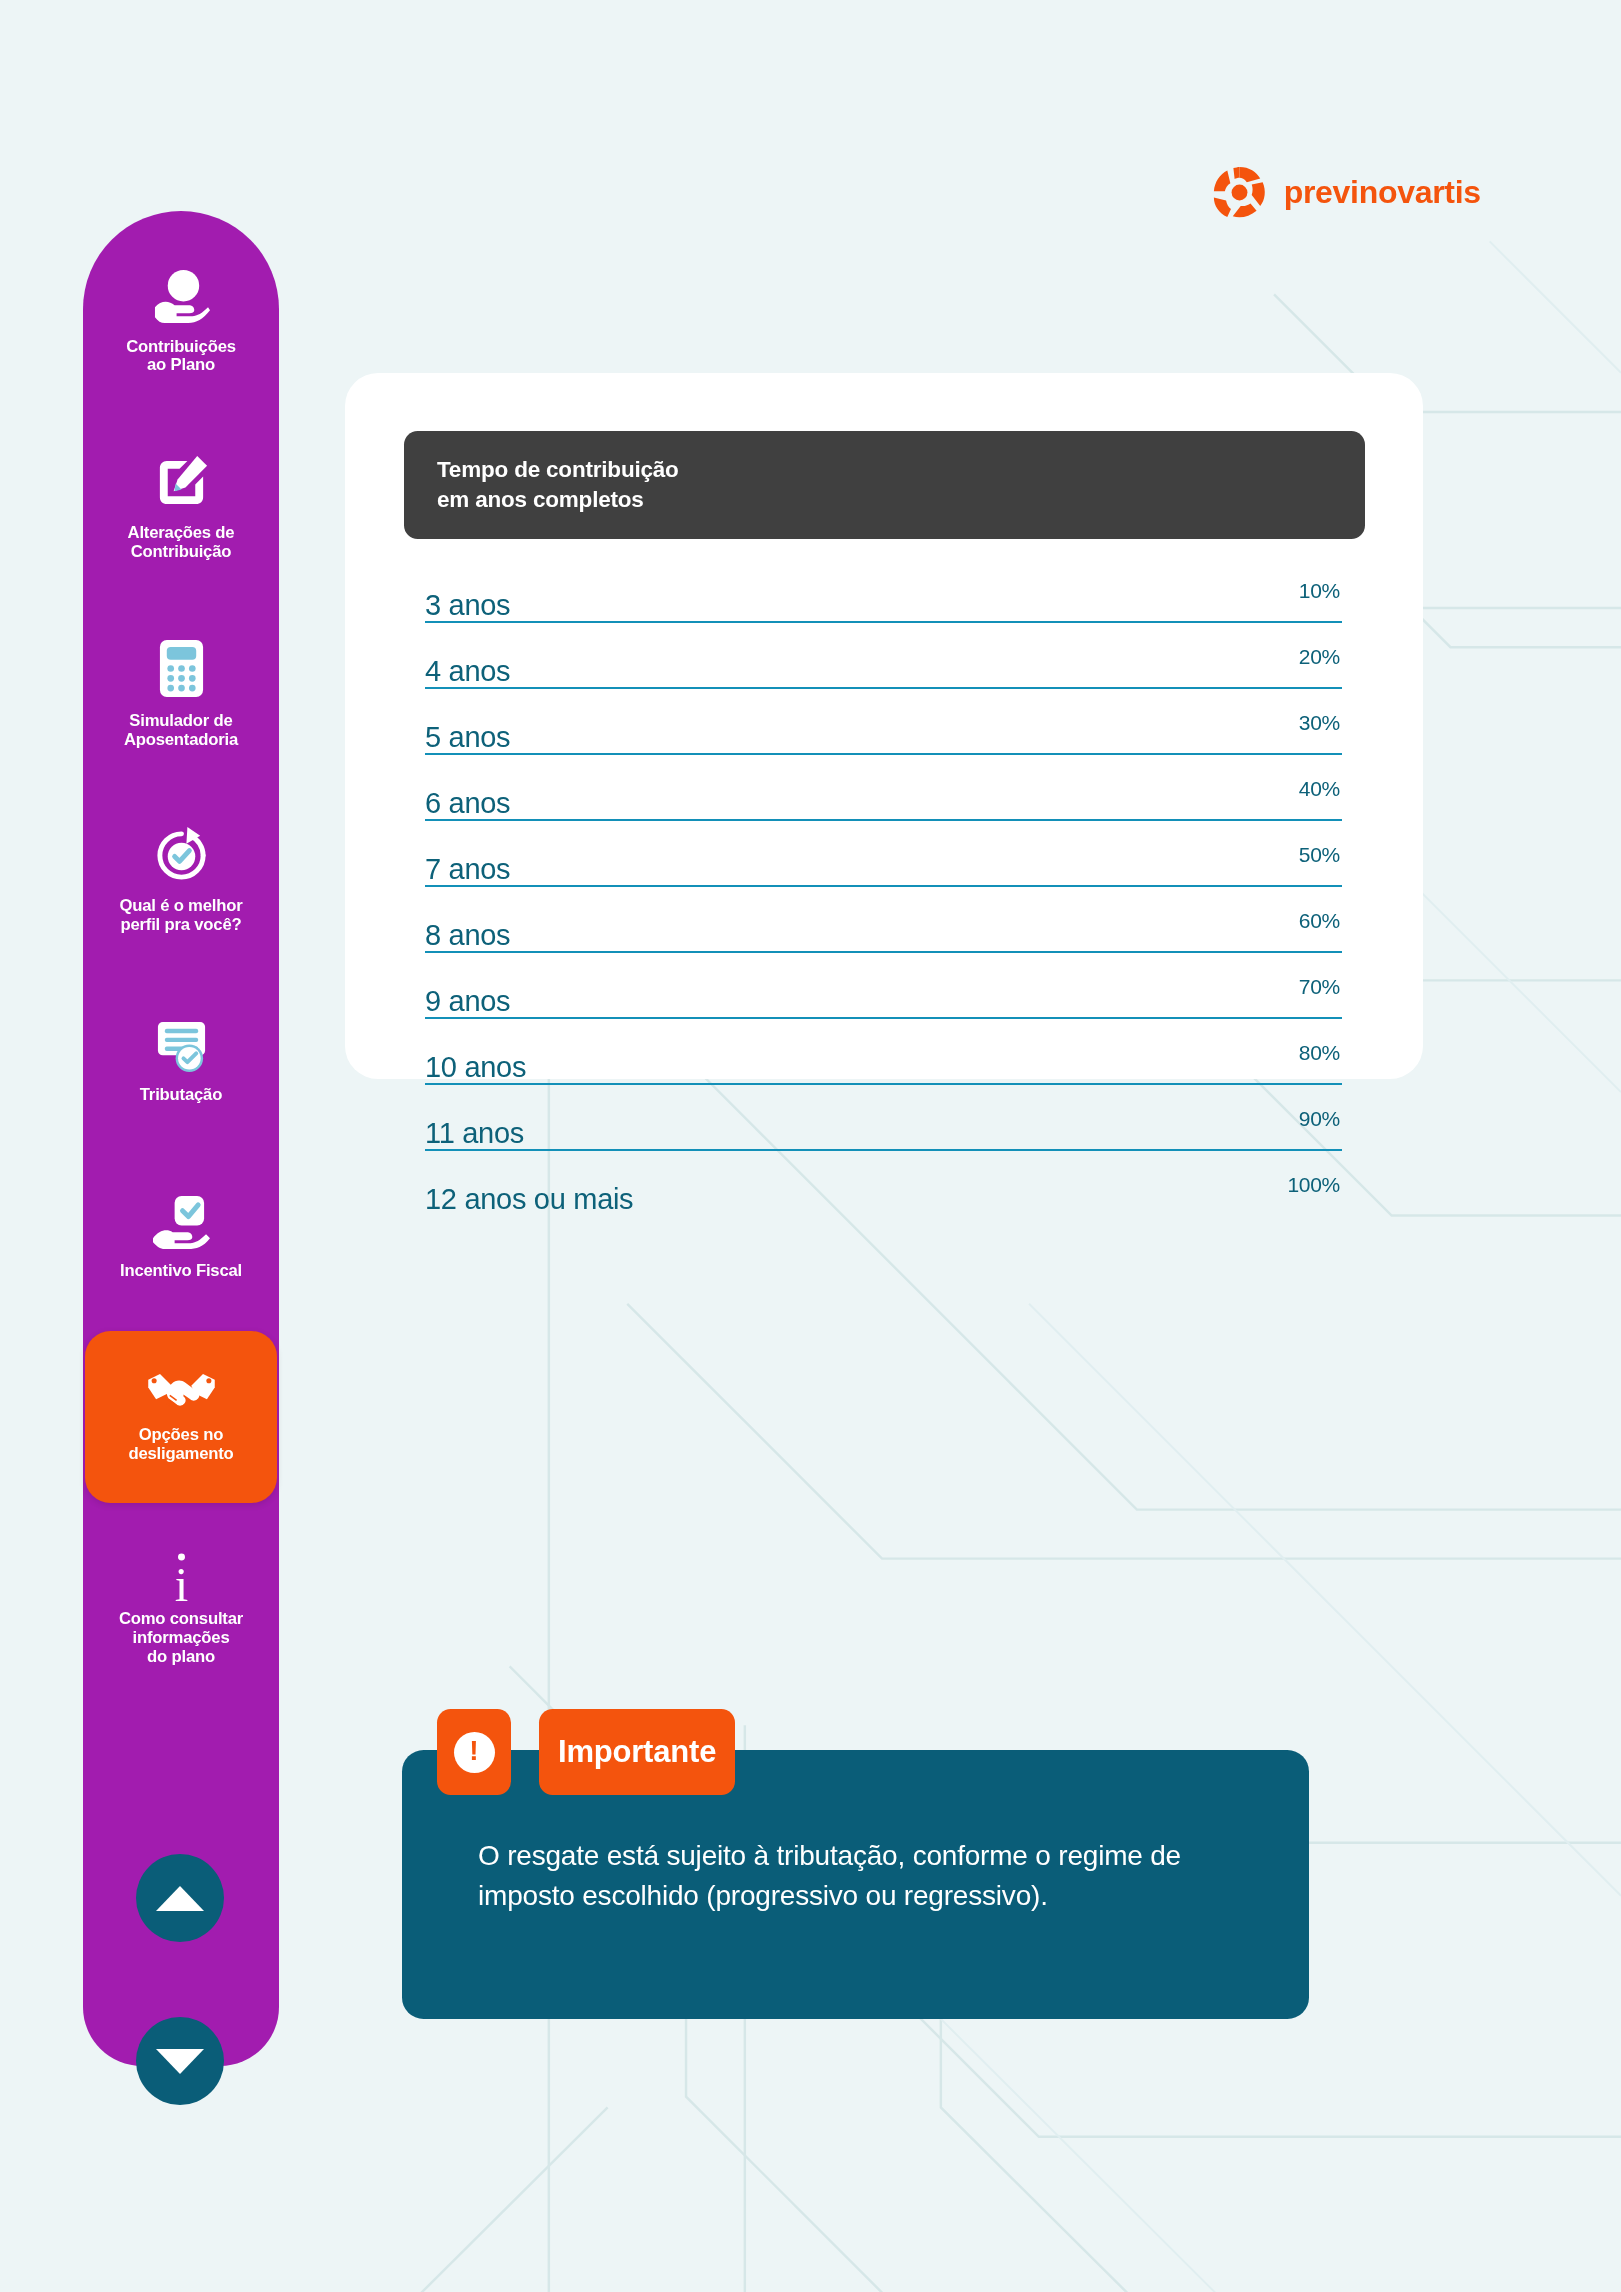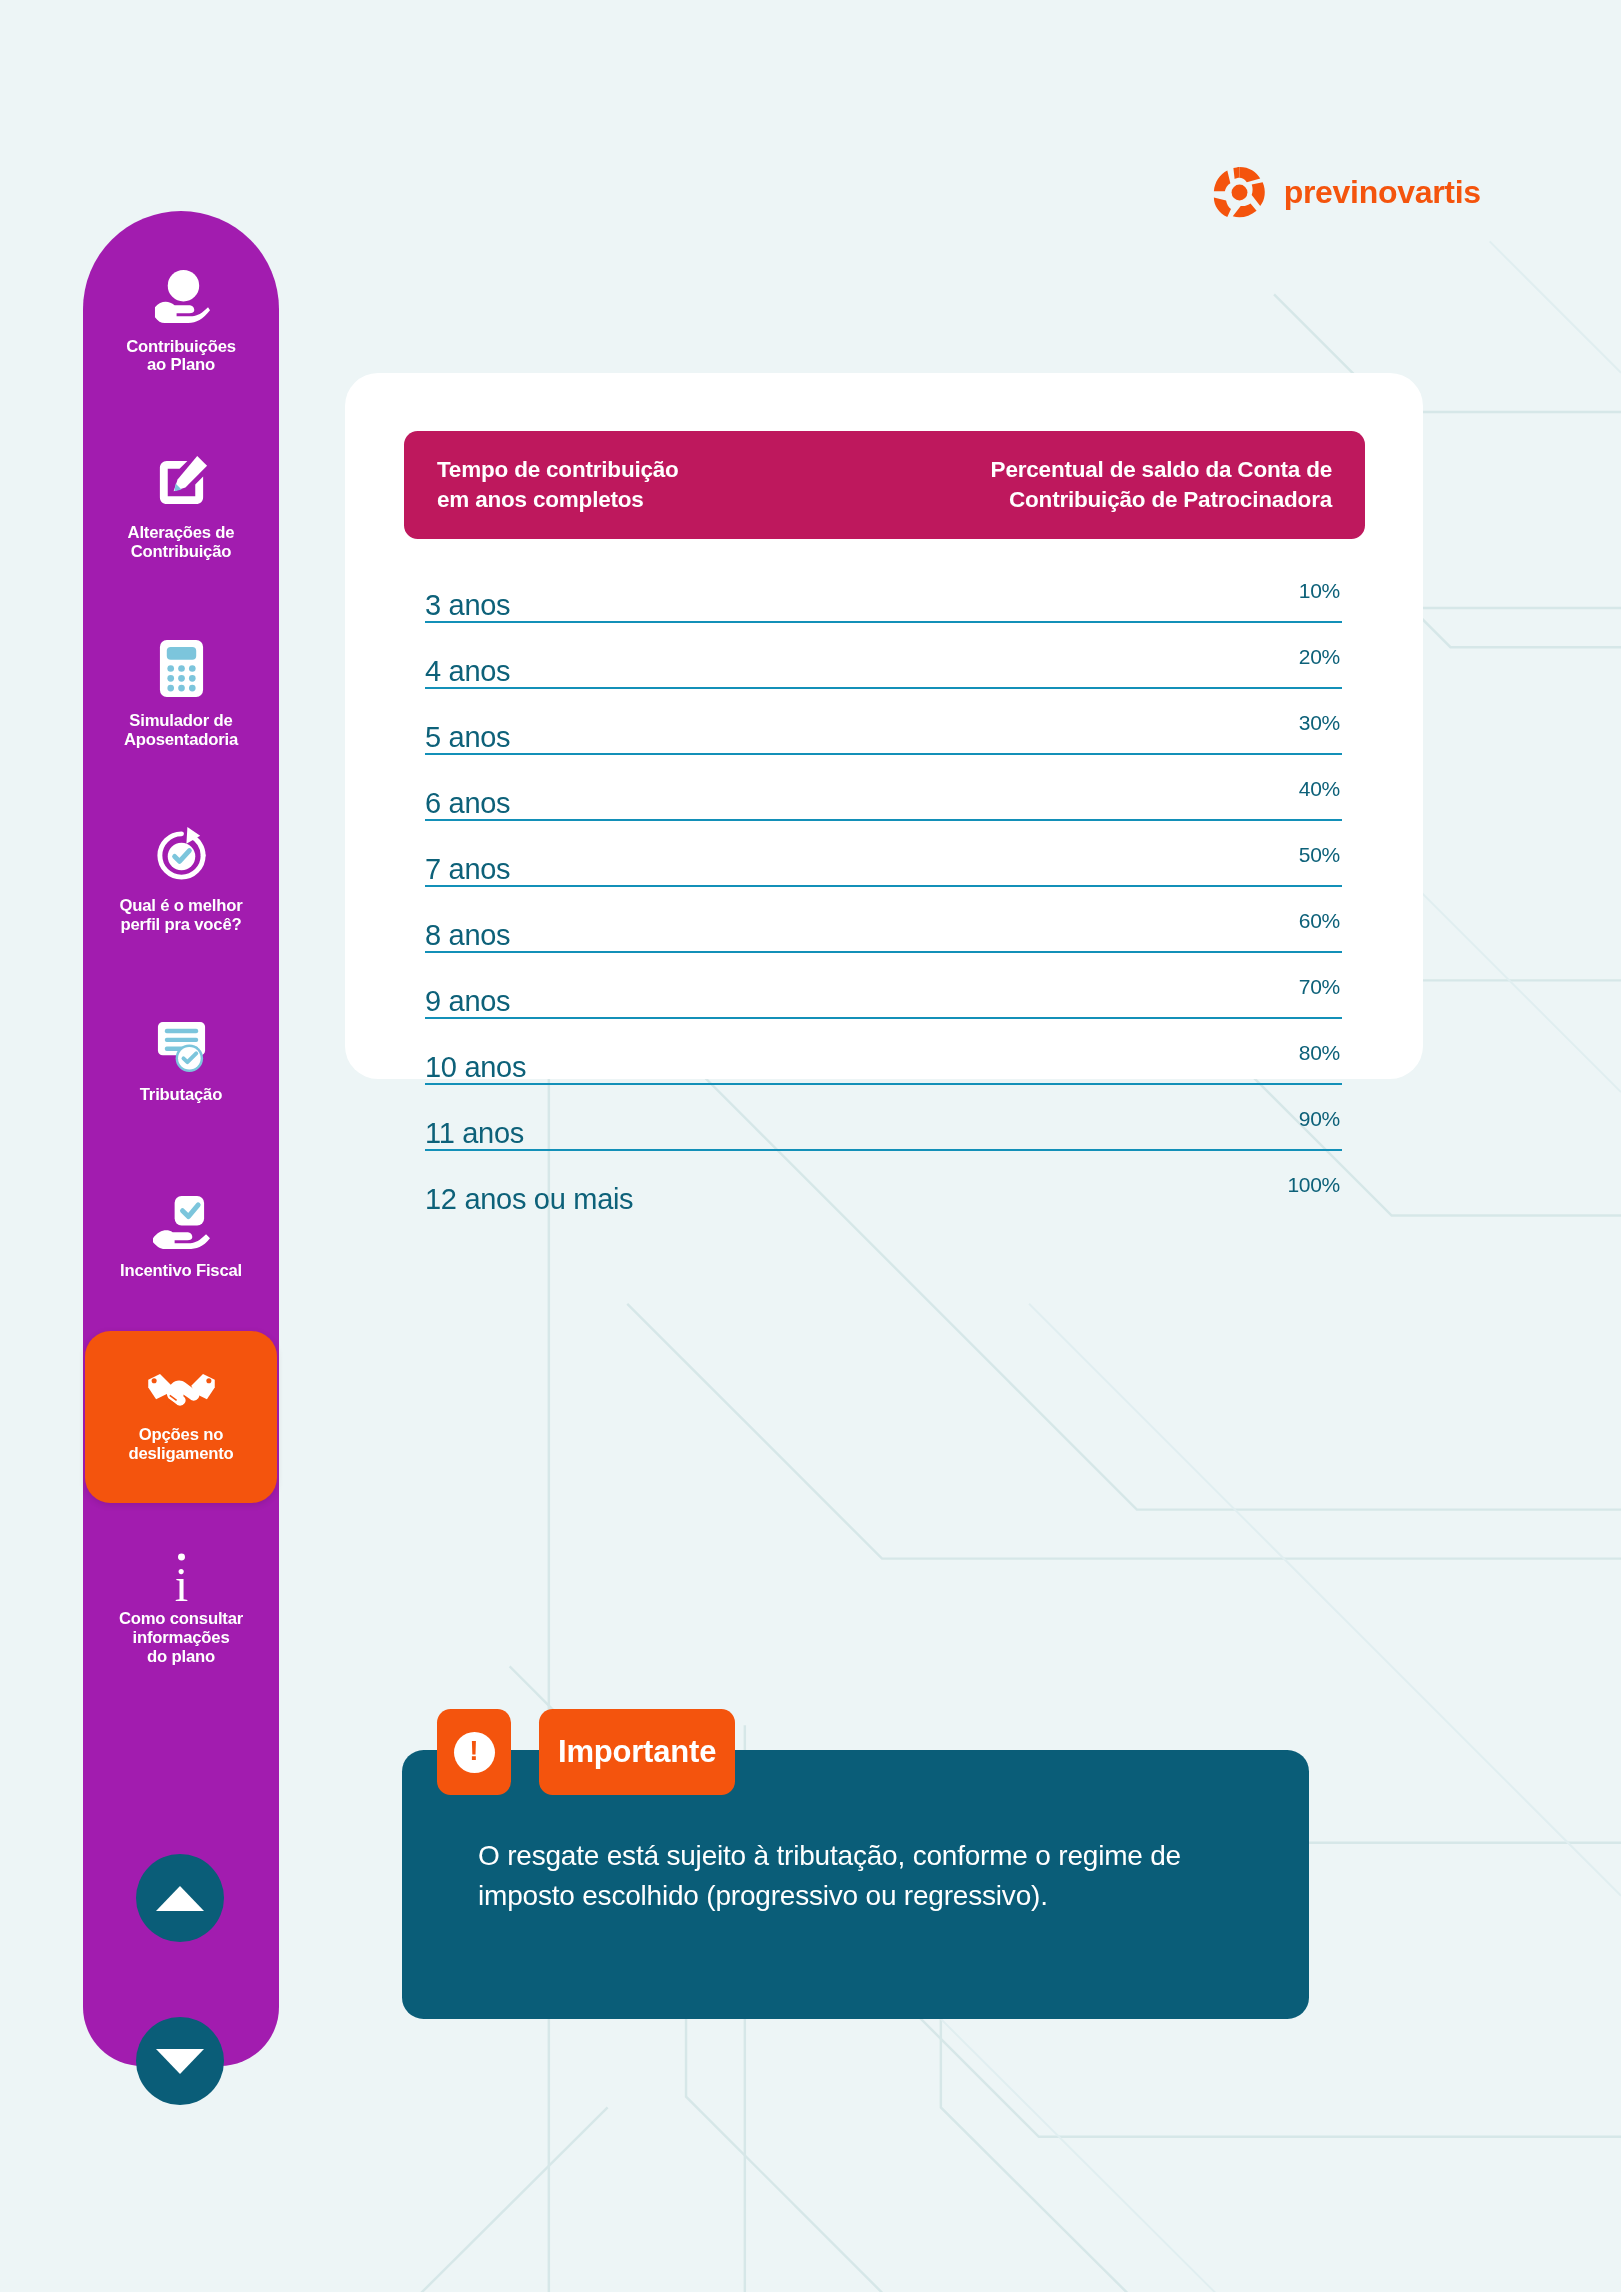--- a/index.html
+++ b/index.html
@@ -115,21 +115,21 @@
     width:1078px; height:706px;
     background:#ffffff;
     border-radius:33px;
     z-index:4;
   }
 
   #table-header {
     position:absolute;
     left:59px; top:58px;
     width:961px; height:108px;
-    background:#be185d;
+    background:#404040;
     border-radius:13.7px;
     display:flex; align-items:center;
     padding:0 33px;
   }
   #th-left, #th-right {
     color:#ffffff;
     font-size:22.5px;
     font-weight:bold;
     line-height:1.32;
     white-space:pre-line;
@@ -405,22 +405,20 @@
   </div>
   <div class="scroll-btn" style="left:136px; top:2017px;">
     <span class="tri-down"></span>
   </div>
 
   <div id="table-card">
 
     <div id="table-header">
       <div id="th-left">Tempo de contribuição
 em anos completos</div>
-      <div id="th-right">Percentual de saldo da Conta de
-Contribuição de Patrocinadora</div>
     </div>
 
     <div id="rows">
       <div class="row">
         <span class="years">3 anos</span>
         <span class="pct">10%</span>
       </div>
       <div class="row">
         <span class="years">4 anos</span>
         <span class="pct">20%</span>

